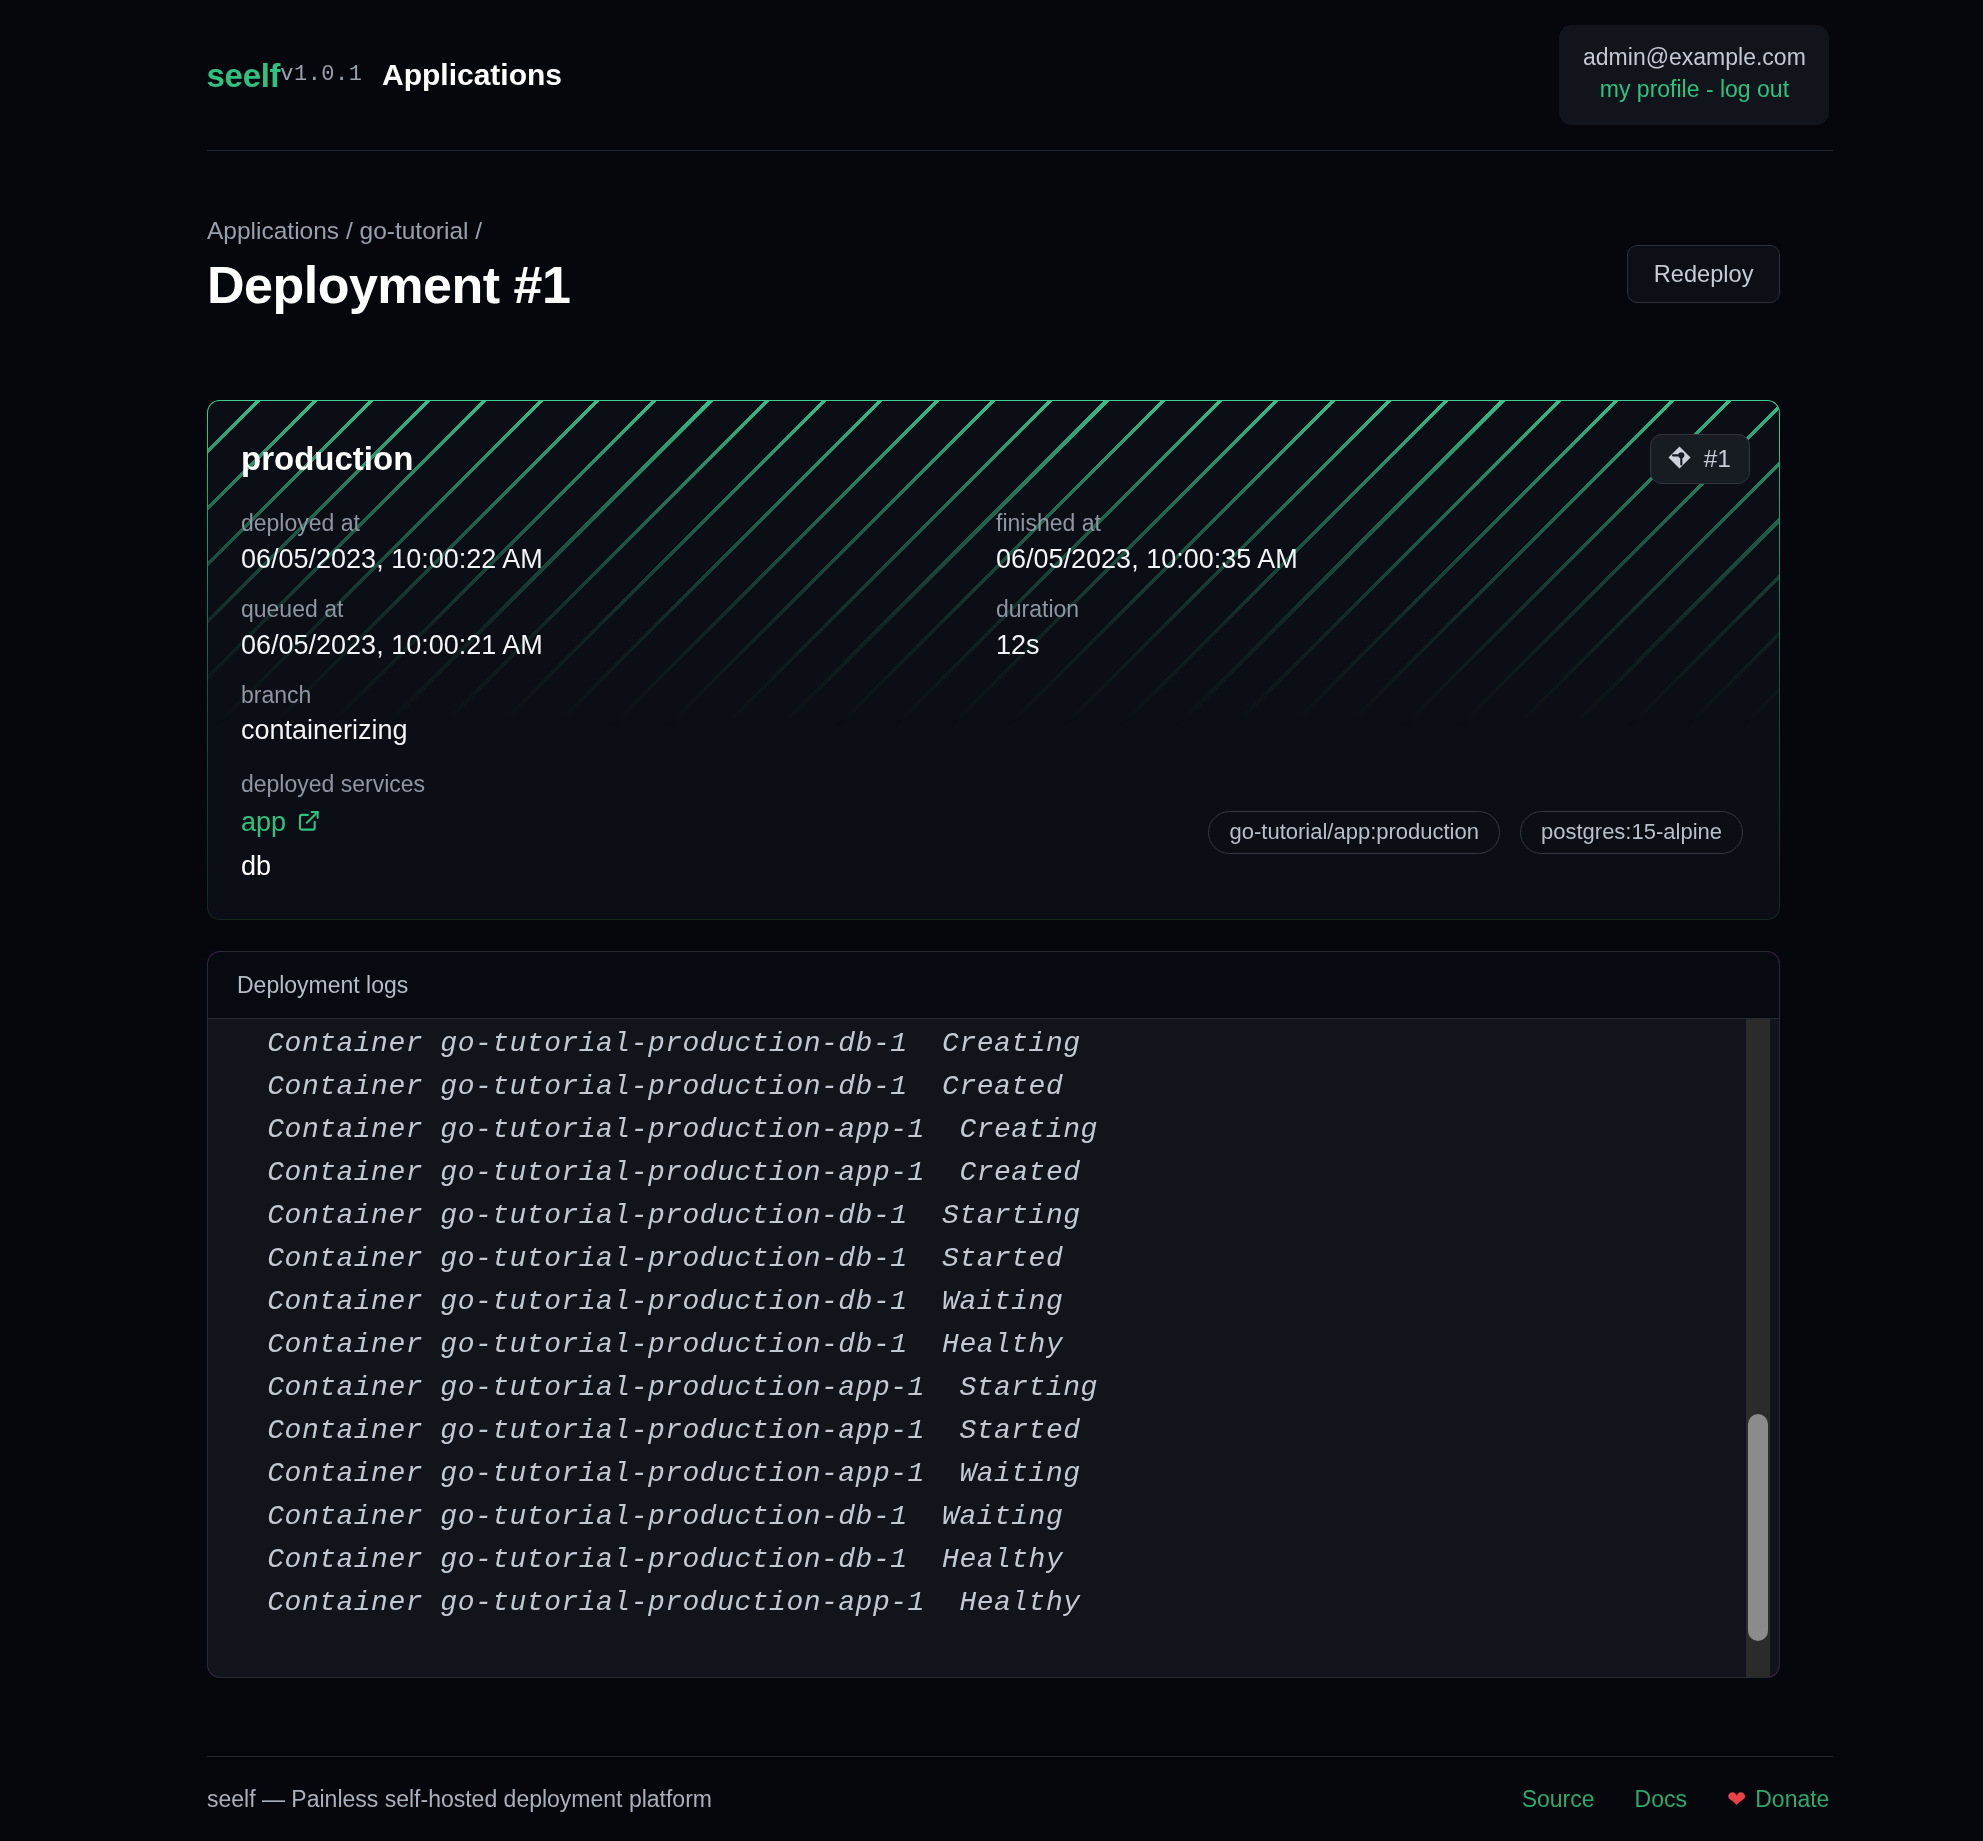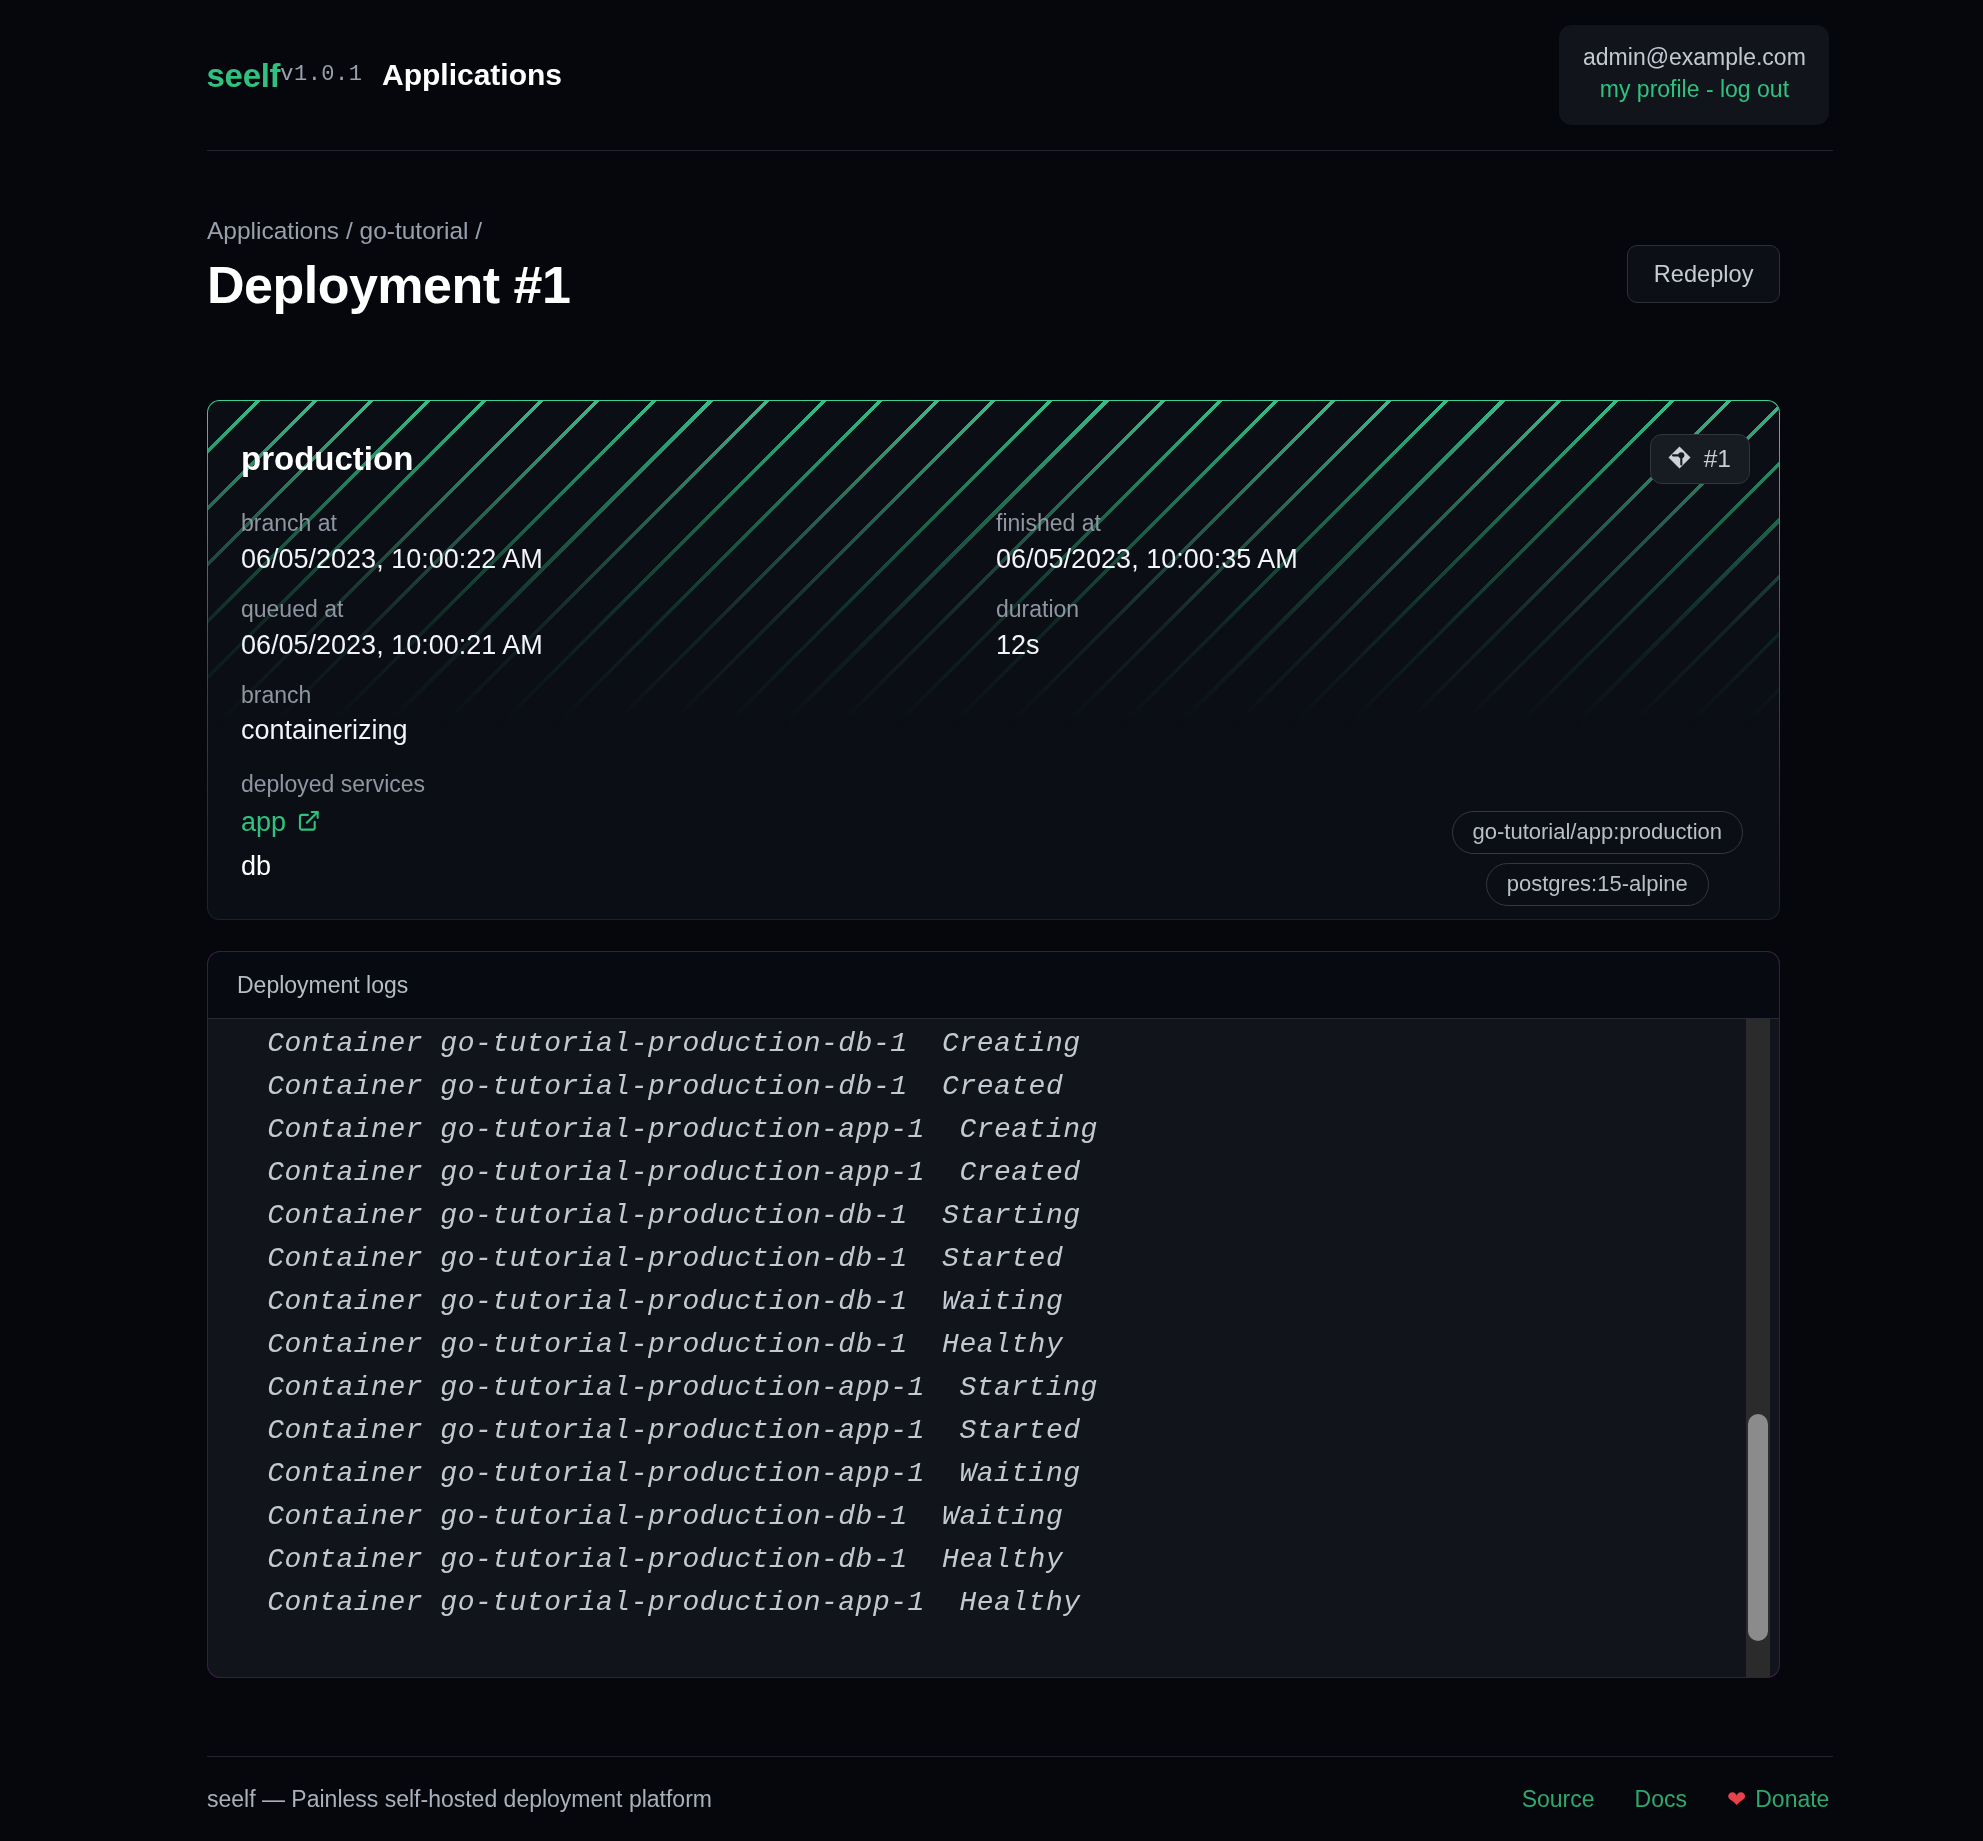--- a/index.html
+++ b/index.html
@@ -219,23 +219,23 @@
   .service-name.link {
     color: #2fc27f;
     text-decoration: none;
     font-weight: normal;
   }
   .services-right {
     position: absolute;
     right: 0;
     top: 42px;
     display: flex;
-    flex-direction: column;
-    align-items: center;
-    gap: 9px;
+    flex-direction: row;
+    align-items: flex-start;
+    gap: 20px;
   }
   .image-chip {
     border: 0.9px solid #333842;
     border-radius: 908px;
     color: #b9bfc9;
     font-size: 22px;
     padding: 7.3px 20px;
     white-space: nowrap;
     line-height: 1.2;
   }
@@ -387,21 +387,21 @@
             <circle cx="13.6" cy="10.1" r="2.7" fill="#171b22"></circle>
             <path d="M13.6 12.8 L13.6 18.2" stroke="#171b22" stroke-width="1.9" stroke-linecap="round"></path>
             <path d="M10.9 10.1 L6.2 10.1" stroke="#171b22" stroke-width="1.9" stroke-linecap="round"></path>
           </svg>
         </span>
         <span class="num">#1</span>
       </div>
 
       <div class="meta-grid">
         <div>
-          <div class="meta-label">branch at</div>
+          <div class="meta-label">deployed at</div>
           <div class="meta-value">06/05/2023, 10:00:22 AM</div>
         </div>
         <div>
           <div class="meta-label">finished at</div>
           <div class="meta-value">06/05/2023, 10:00:35 AM</div>
         </div>
 
         <div>
           <div class="meta-label">queued at</div>
           <div class="meta-value">06/05/2023, 10:00:21 AM</div>

